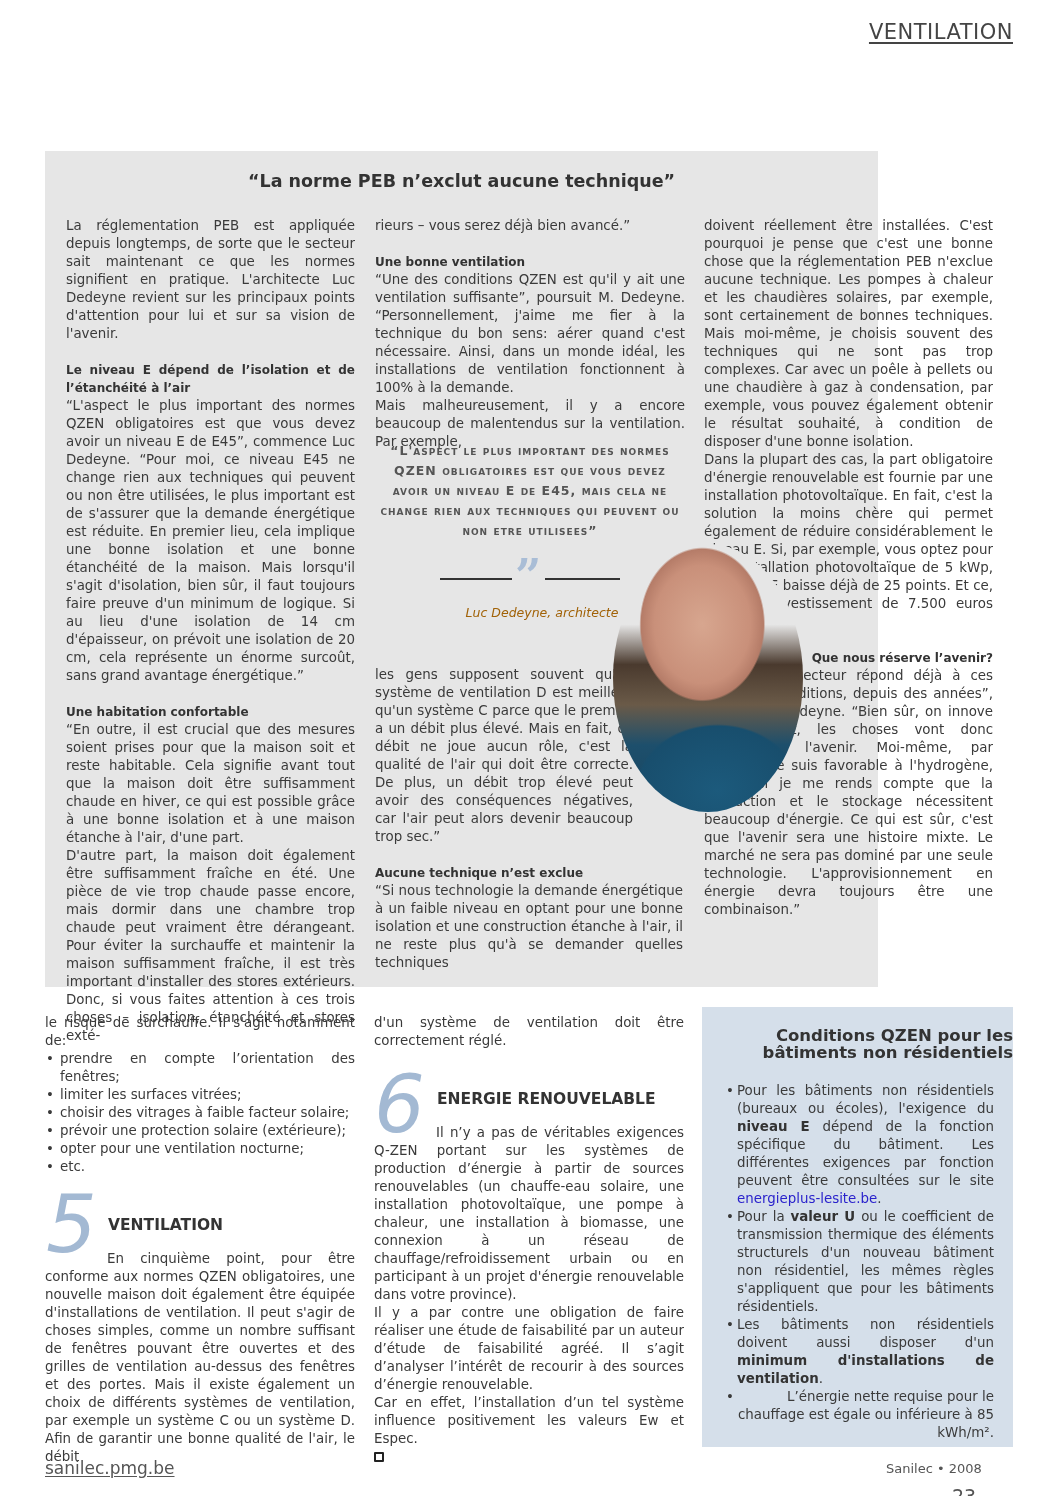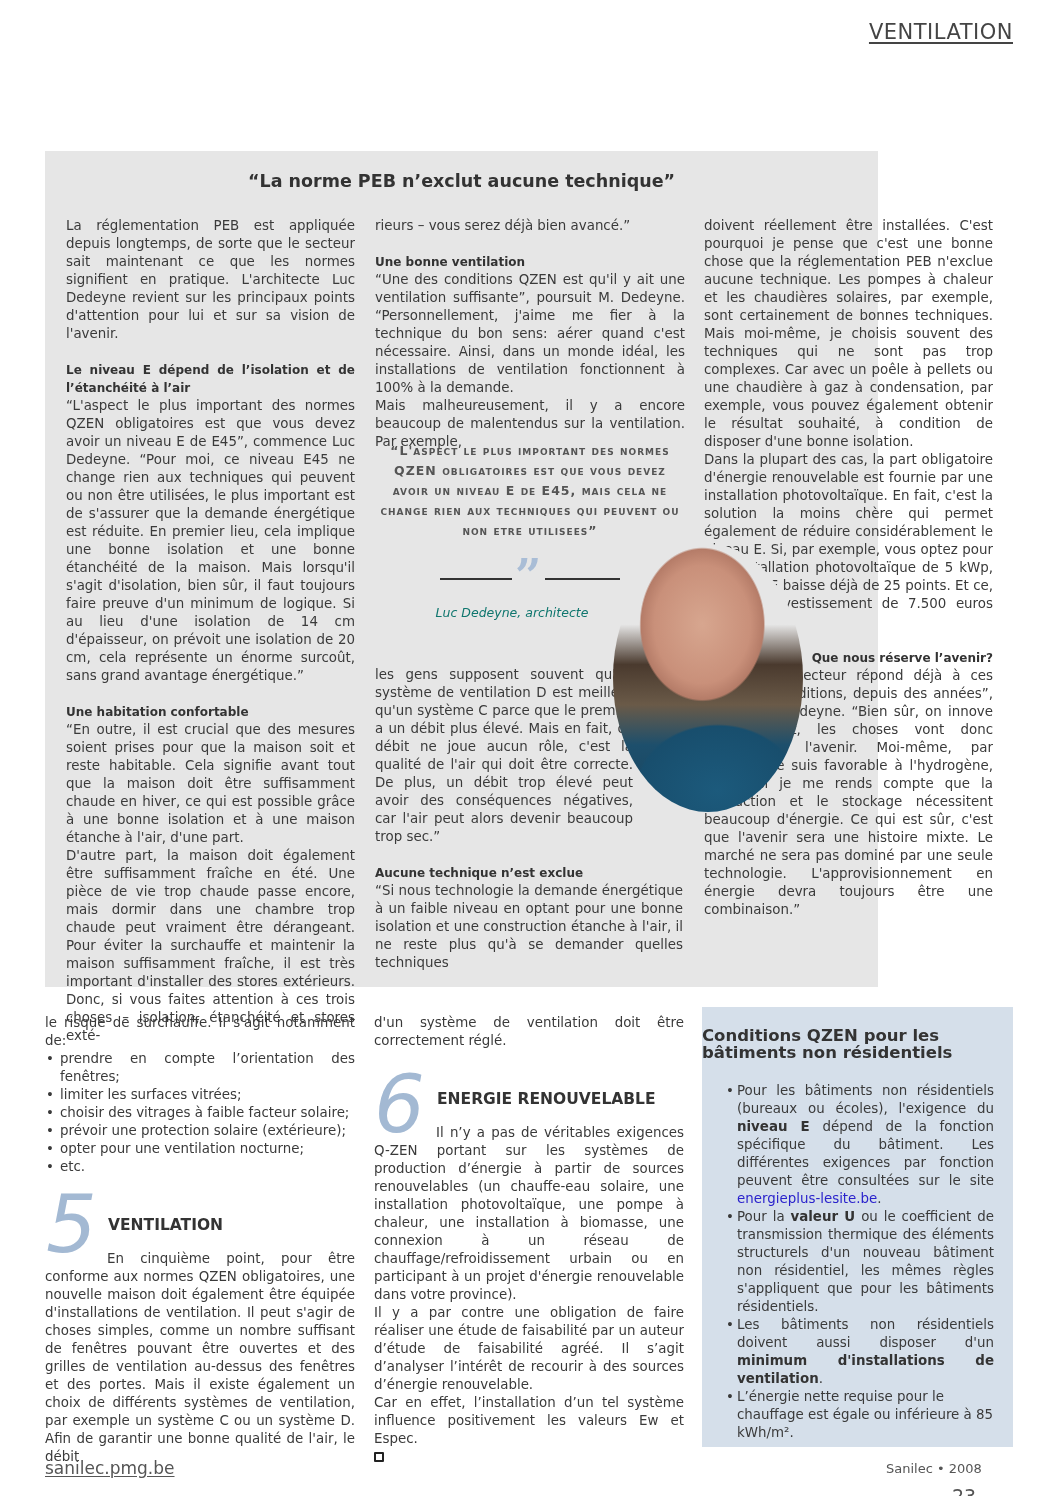--- a/index.html
+++ b/index.html
@@ -35,22 +35,22 @@
     position: absolute; left: 330px; top: 290px; width: 310px; text-align: center;
     font-size: 12.5px; line-height: 20px; font-weight: bold; color: #555; letter-spacing: 1px;
     font-variant: small-caps;
   }
   .pq-rule { position: absolute; top: 427px; height: 1.5px; background: #333; }
   .pq-mark {
     position: absolute; left: 470px; top: 402px; font-size: 46px; font-weight: bold;
     color: #a9bdd6; font-family: "DejaVu Serif", serif; line-height: 46px;
   }
   .pq-author {
-    position: absolute; left: 312px; top: 454px; width: 310px; text-align: center;
-    font-size: 12.5px; font-style: italic; color: #0f766e;
+    position: absolute; left: 342px; top: 454px; width: 310px; text-align: center;
+    font-size: 12.5px; font-style: italic; color: #a16207;
   }
 
   .photo {
     position: absolute; left: 568px; top: 393px; width: 190px; height: 268px;
     border-radius: 50% / 50%;
     background:
       radial-gradient(ellipse 46% 40% at 47% 30%, #d7a68f 0%, #c9907a 55%, #b57c68 70%, transparent 72%),
       radial-gradient(ellipse 70% 40% at 55% 92%, #1c5a7c 0%, #184e6d 60%, transparent 62%),
       linear-gradient(180deg, #e6e6e6 0%, #e6e6e6 30%, #4a3a2e 45%, #6a5a48 60%, #1d4f6c 75%, #17445e 100%);
     overflow: hidden;
@@ -67,21 +67,21 @@
     position: absolute; font-size: 80px; line-height: 80px; color: #a3b9d3;
     font-family: "DejaVu Sans", sans-serif; font-weight: normal; font-style: italic;
   }
   .sec-head { position: absolute; font-size: 15.5px; font-weight: bold; color: #333; }
 
   .qzen-box {
     position: absolute; left: 702px; top: 1007px; width: 311px; height: 440px;
     background: #d5dfea;
   }
   .qzen-title {
-    position: absolute; left: 0; top: 20px; width: 100%; text-align: left;
+    position: absolute; left: 0; top: 20px; width: 100%; text-align: right;
     font-size: 16.5px; line-height: 17px; font-weight: bold; color: #333;
   }
   .qzen-list {
     position: absolute; left: 24px; top: 75px; width: 268px; list-style: none;
     font-size: 13.4px; line-height: 18px; text-align: justify; color: #3a3a3a;
   }
   .qzen-list li { position: relative; padding-left: 11px; }
   .qzen-list li::before { content: "\2022"; position: absolute; left: 0; top: 0; }
   .qzen-list b { color: #333; }
   .link { color: #2a22cc; }
@@ -171,19 +171,19 @@
 </div>
 <div class="big-num" style="left:374px;top:1065px;">6</div>
 <div class="sec-head" style="left:437px;top:1090px;">ENERGIE RENOUVELABLE</div>
 
 <div class="qzen-box">
   <div class="qzen-title">Conditions QZEN pour les bâtiments non résidentiels</div>
   <ul class="qzen-list">
     <li><span>Pour les bâtiments non résidentiels (bureaux ou écoles), l'exigence du </span><b>niveau E</b><span> dépend de la fonction spécifique du bâtiment. Les différentes exigences par fonction peuvent être consultées sur le site </span><span class="link">energieplus-lesite.be</span><span>.</span></li>
     <li><span>Pour la </span><b>valeur U</b><span> ou le coefficient de transmission thermique des éléments structurels d'un nouveau bâtiment non résidentiel, les mêmes règles s'appliquent que pour les bâtiments résidentiels.</span></li>
     <li><span>Les bâtiments non résidentiels doivent aussi disposer d'un </span><b>minimum d'installations de ventilation</b><span>.</span></li>
-    <li style="text-align:left;">L’énergie nette requise pour le chauffage est égale ou inférieure à 85 kWh/m².</li>
+    <li style="text-align:right;">L’énergie nette requise pour le chauffage est égale ou inférieure à 85 kWh/m².</li>
   </ul>
 </div>
 
 <div class="footer-site">sanilec.pmg.be</div>
 <div class="footer-pub">Sanilec • 2008</div>
 <div class="footer-page">23</div>
 
 </body></html>

